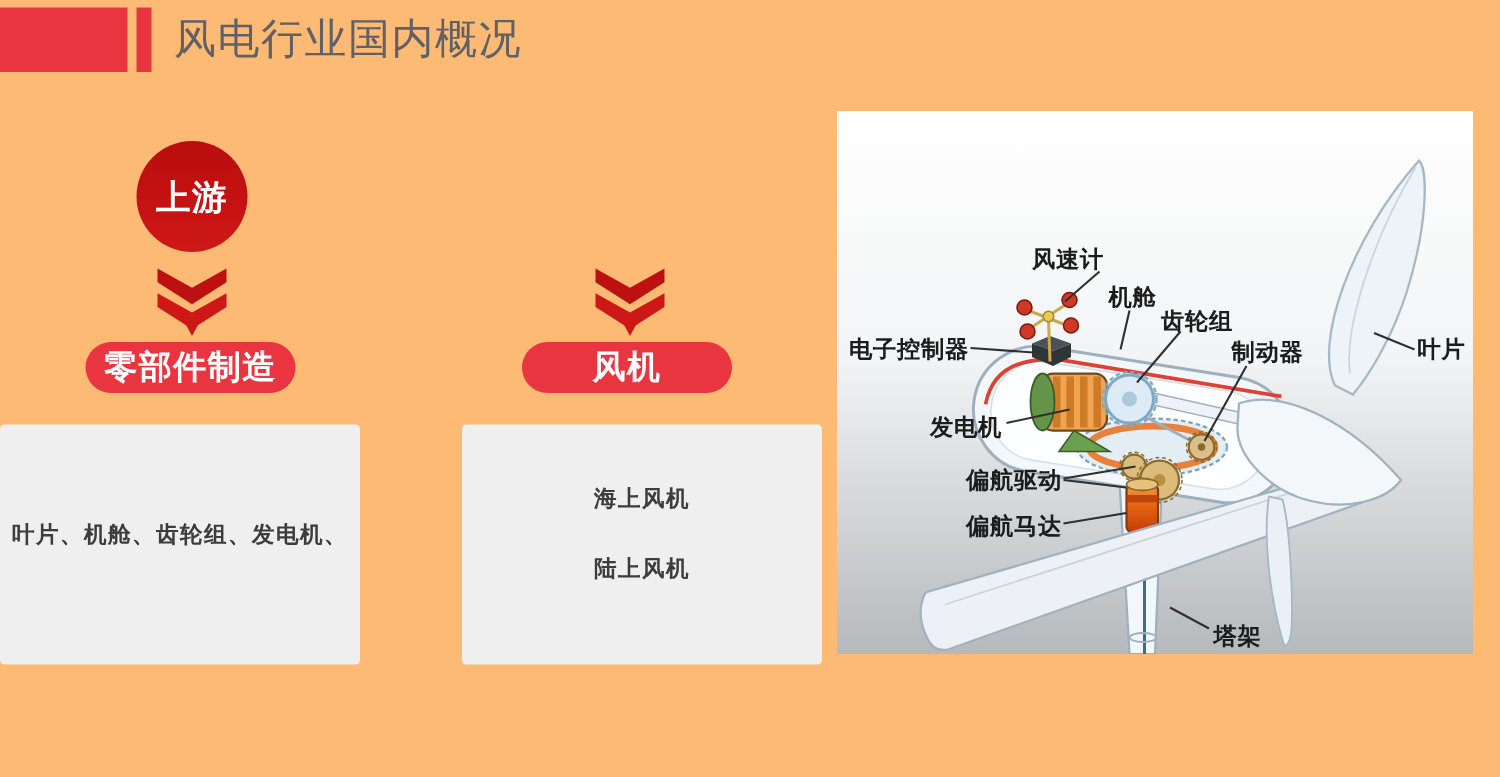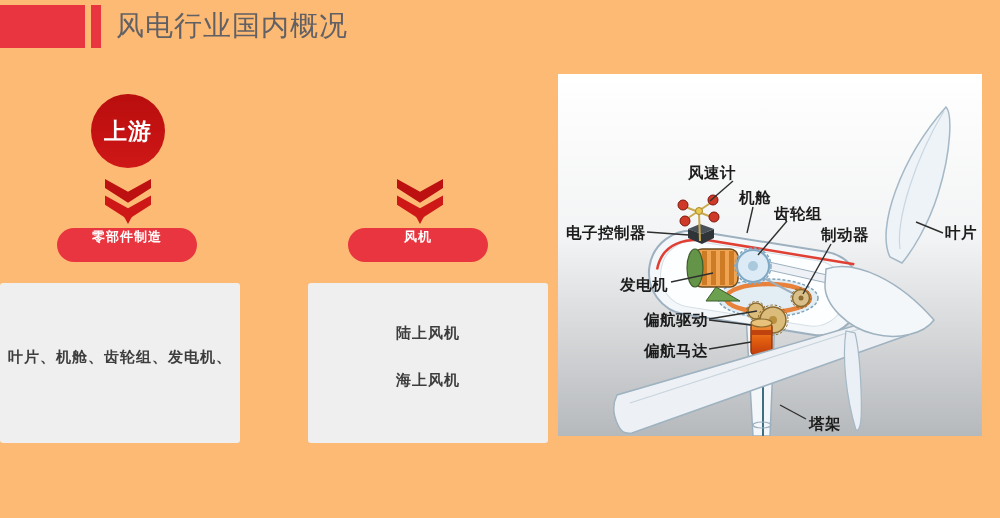--- a/index.html
+++ b/index.html
@@ -19,22 +19,22 @@
                   color:#ffffff; font-size:23px; font-weight:bold; letter-spacing:1px;
                   display:flex; align-items:center; justify-content:center; }
   .circle-1 { left:91px;  top:94px; }
   .circle-2 { left:383px; top:94px; }
 
   .chevrons { position:absolute; width:56px; height:46px; }
   .chev-1 { left:100px; top:178px; }
   .chev-2 { left:392px; top:178px; }
 
   .category-pill { position:absolute; width:140px; height:34px; border-radius:17px;
-                   background:#e9353f; color:#ffffff; font-size:13px; font-weight:bold;
-                   letter-spacing:1px; display:flex; align-items:flex-start; justify-content:center; }
+                   background:#e9353f; color:#ffffff; font-size:22px; font-weight:bold;
+                   letter-spacing:1px; display:flex; align-items:center; justify-content:center; }
   .pill-1 { left:57px;  top:228px; }
   .pill-2 { left:348px; top:228px; }
 
   .details-card { position:absolute; top:283px; width:240px; height:160px; background:#efefef;
                   border-radius:3px; display:flex; flex-direction:column; align-items:center;
                   justify-content:center; padding-bottom:14px; }
   .card-1 { left:0; }
   .card-2 { left:308px; }
   .detail-line { color:#3d3d3d; font-size:15px; font-weight:bold; line-height:47px;
                  letter-spacing:1px; text-align:center; white-space:nowrap; }
@@ -69,22 +69,22 @@
 
   <svg class="chevrons chev-2" viewBox="0 0 56 50" aria-hidden="true">
     <path d="M3,1 L28,15 L53,1 L53,11 L28,27 L3,11 Z" fill="#bd1111"></path>
     <path d="M3,19 L28,33 L53,19 L53,29 L28,45 L3,29 Z" fill="#ce1717"></path>
     <path d="M21,37 L28,50 L35,37 Z" fill="#ce1717"></path>
   </svg>
   <div class="category-pill pill-2">
     <span>风机</span>
   </div>
   <div class="details-card card-2">
+    <div class="detail-line">海上风机</div>
     <div class="detail-line">陆上风机</div>
-    <div class="detail-line">海上风机</div>
   </div>
 
   <div class="turbine-wrap">
   <svg width="424" height="362" viewBox="558 85 424 362">
     <defs>
       <linearGradient id="bgGrad" x1="0" y1="0" x2="0" y2="1">
         <stop offset="0" stop-color="#ffffff"></stop>
         <stop offset="0.45" stop-color="#f3f4f5"></stop>
         <stop offset="1" stop-color="#b6b9bc"></stop>
       </linearGradient>

